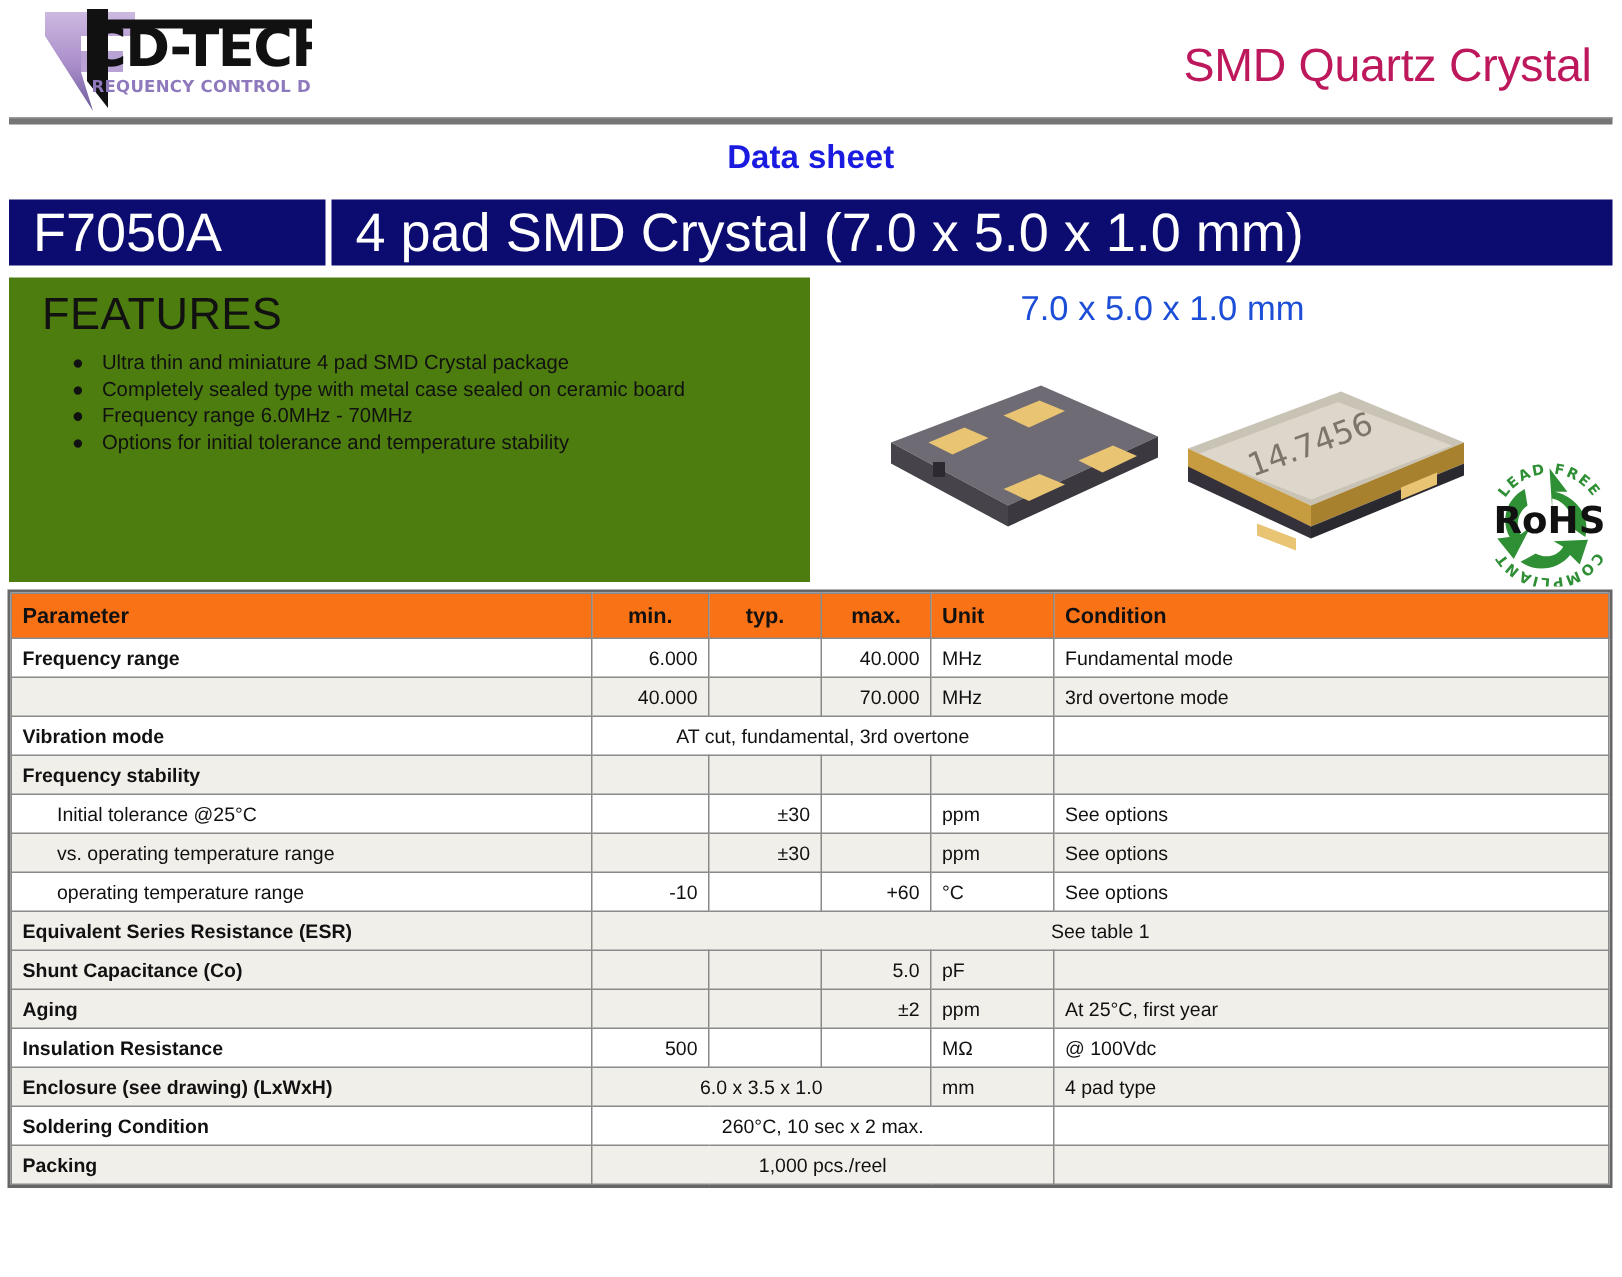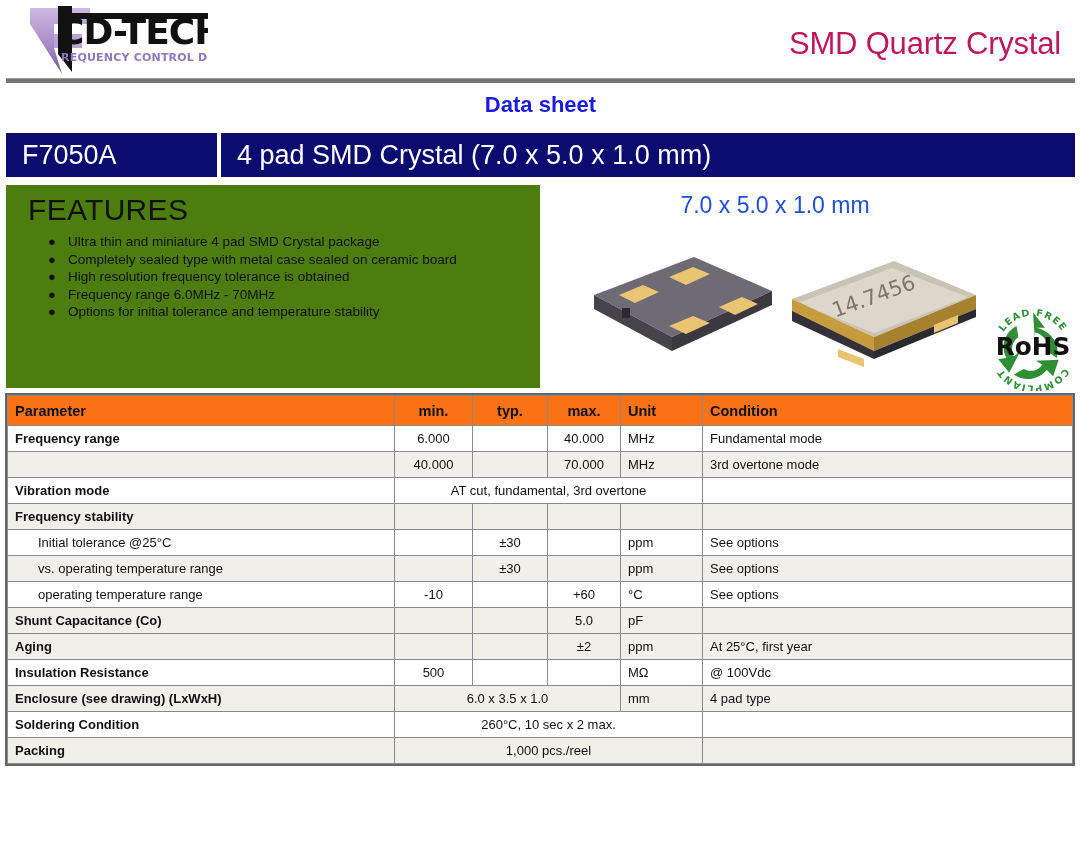--- a/index.html
+++ b/index.html
@@ -61,21 +61,21 @@
     top: 133px; left: 6px;
     width: 1069px; height: 44px;
     display: flex;
     gap: 4px;
   }
   .banner-part {
     background: #0b0b70;
     color: #ffffff;
     display: flex;
     align-items: center;
-    font-size: 27px;
+    font-size: 36px;
     font-weight: normal;
   }
   .banner-code { width: 211px; padding-left: 16px; }
   .banner-desc { flex: 1; padding-left: 16px; }
 
   
   .features {
     position: absolute;
     top: 185px; left: 6px;
     width: 534px; height: 203px;
@@ -156,21 +156,21 @@
     background: #f97316;
     font-weight: bold;
     font-size: 14.5px;
     text-align: left;
     height: 30px;
   }
   table.spec thead th.num { text-align: center; }
   tr.alt > td { background: #f1efea; }
   td.param { font-weight: bold; width: 387px; }
   td.param.sub { font-weight: normal; padding-left: 30px; }
-  td.num { text-align: center; }
+  td.num { text-align: right; }
   td.cmin { width: 78px; }
   td.ctyp { width: 75px; }
   td.cmax { width: 73px; }
   td.cunit { width: 82px; text-align: left; }
   td.span-center { text-align: center; }
   td.cond-pad { padding-left: 12px; }
 </style>
 </head>
 <body>
 
@@ -205,21 +205,21 @@
 <div class="banner">
   <div class="banner-part banner-code">F7050A</div>
   <div class="banner-part banner-desc">4 pad SMD Crystal (7.0 x 5.0 x 1.0 mm)</div>
 </div>
 
 <div class="features">
   <div class="features-title">FEATURES</div>
   <ul class="features-list" id="features-list">
       <li><span class="bullet">●</span><span>Ultra thin and miniature 4 pad SMD Crystal package</span></li>
       <li><span class="bullet">●</span><span>Completely sealed type with metal case sealed on ceramic board</span></li>
-      <li><span class="bullet">●</span><span>High resolution frequency tolerance is obtained</span></li>
+      <li><span class="bullet">●</span></li>
       <li><span class="bullet">●</span><span>Frequency range 6.0MHz - 70MHz</span></li>
       <li><span class="bullet">●</span><span>Options for initial tolerance and temperature stability</span></li>
     </ul>
 </div>
 
 <div class="product">
   <div class="dim-label">7.0 x 5.0 x 1.0 mm</div>
 
   <svg class="crystal-stage" viewBox="0 0 420 150">
 
@@ -332,20 +332,24 @@
         </tr>
         <tr>
           <td class="param sub">operating temperature range</td>
           <td class="num cmin">-10</td>
           <td class="num ctyp"></td>
           <td class="num cmax">+60</td>
           <td class="cunit">°C</td>
           <td class="cond-pad">See options</td>
         </tr>
         <tr class="alt">
+          <td class="param">Equivalent Series Resistance (ESR)</td>
+          <td class="span-center" colspan="5">See table 1</td>
+        </tr>
+        <tr class="alt">
           <td class="param">Shunt Capacitance (Co)</td>
           <td class="num cmin"></td>
           <td class="num ctyp"></td>
           <td class="num cmax">5.0</td>
           <td class="cunit">pF</td>
           <td class="cond-pad"></td>
         </tr>
         <tr class="alt">
           <td class="param">Aging</td>
           <td class="num cmin"></td>

